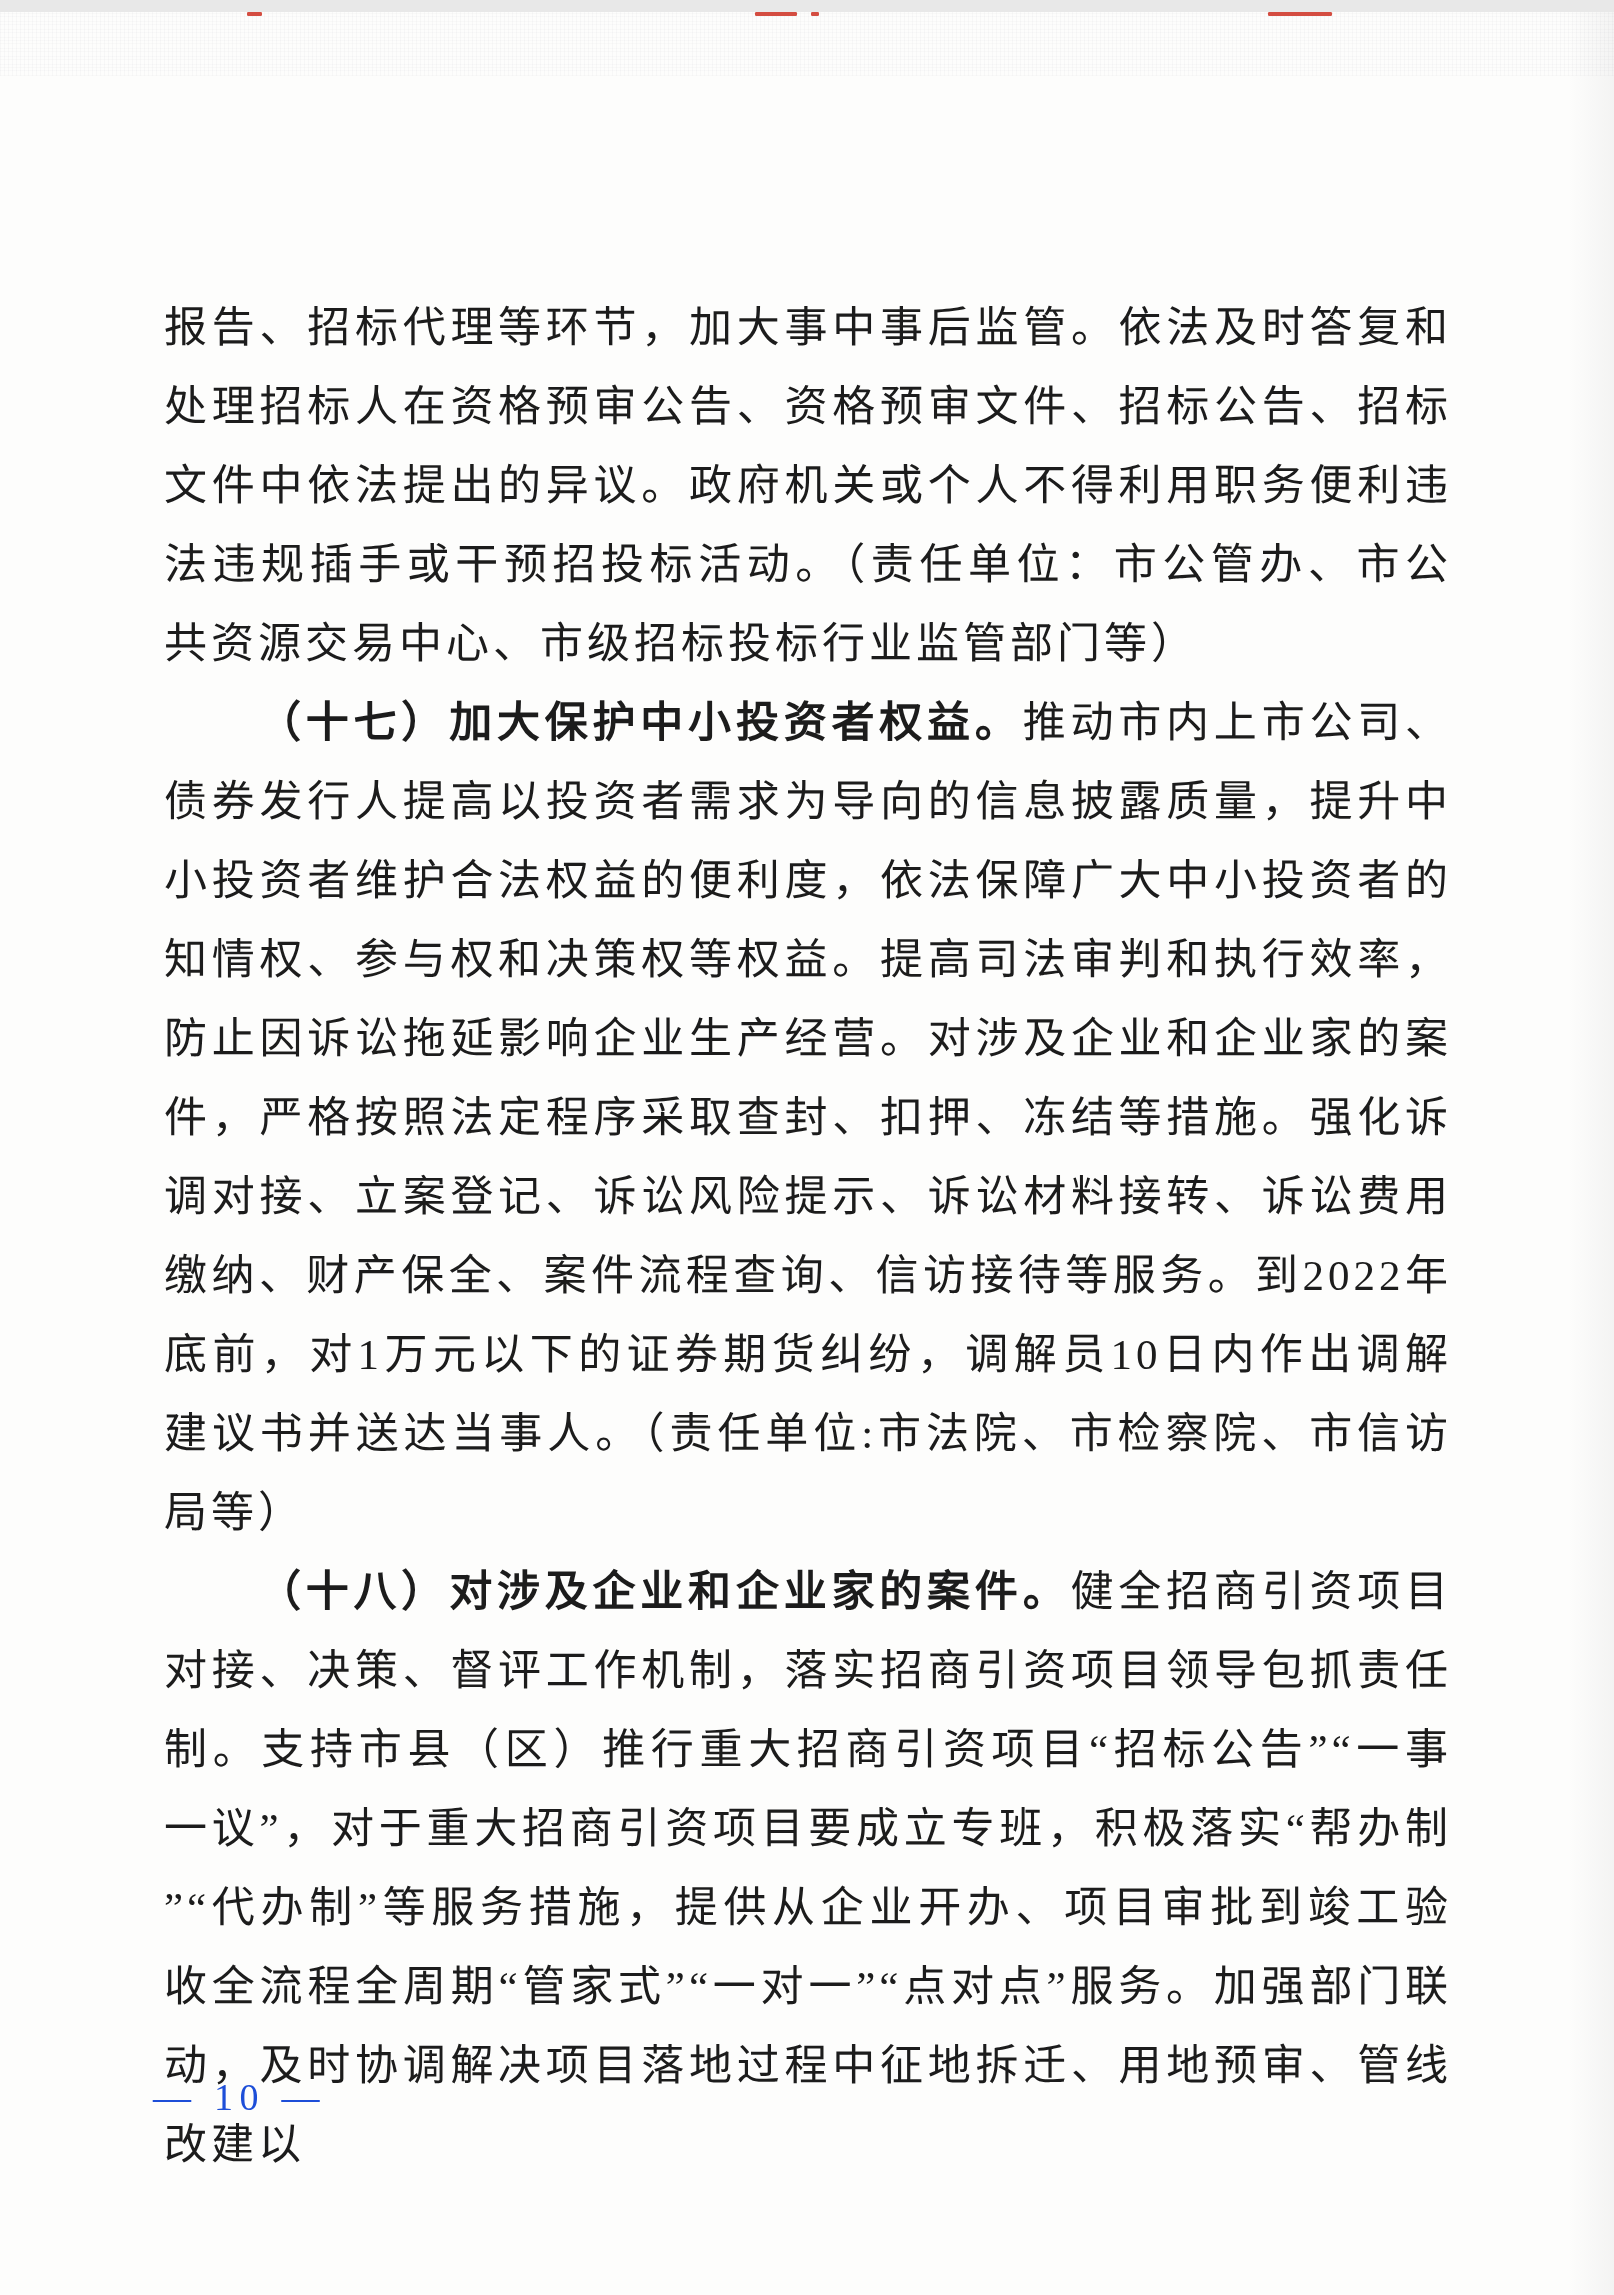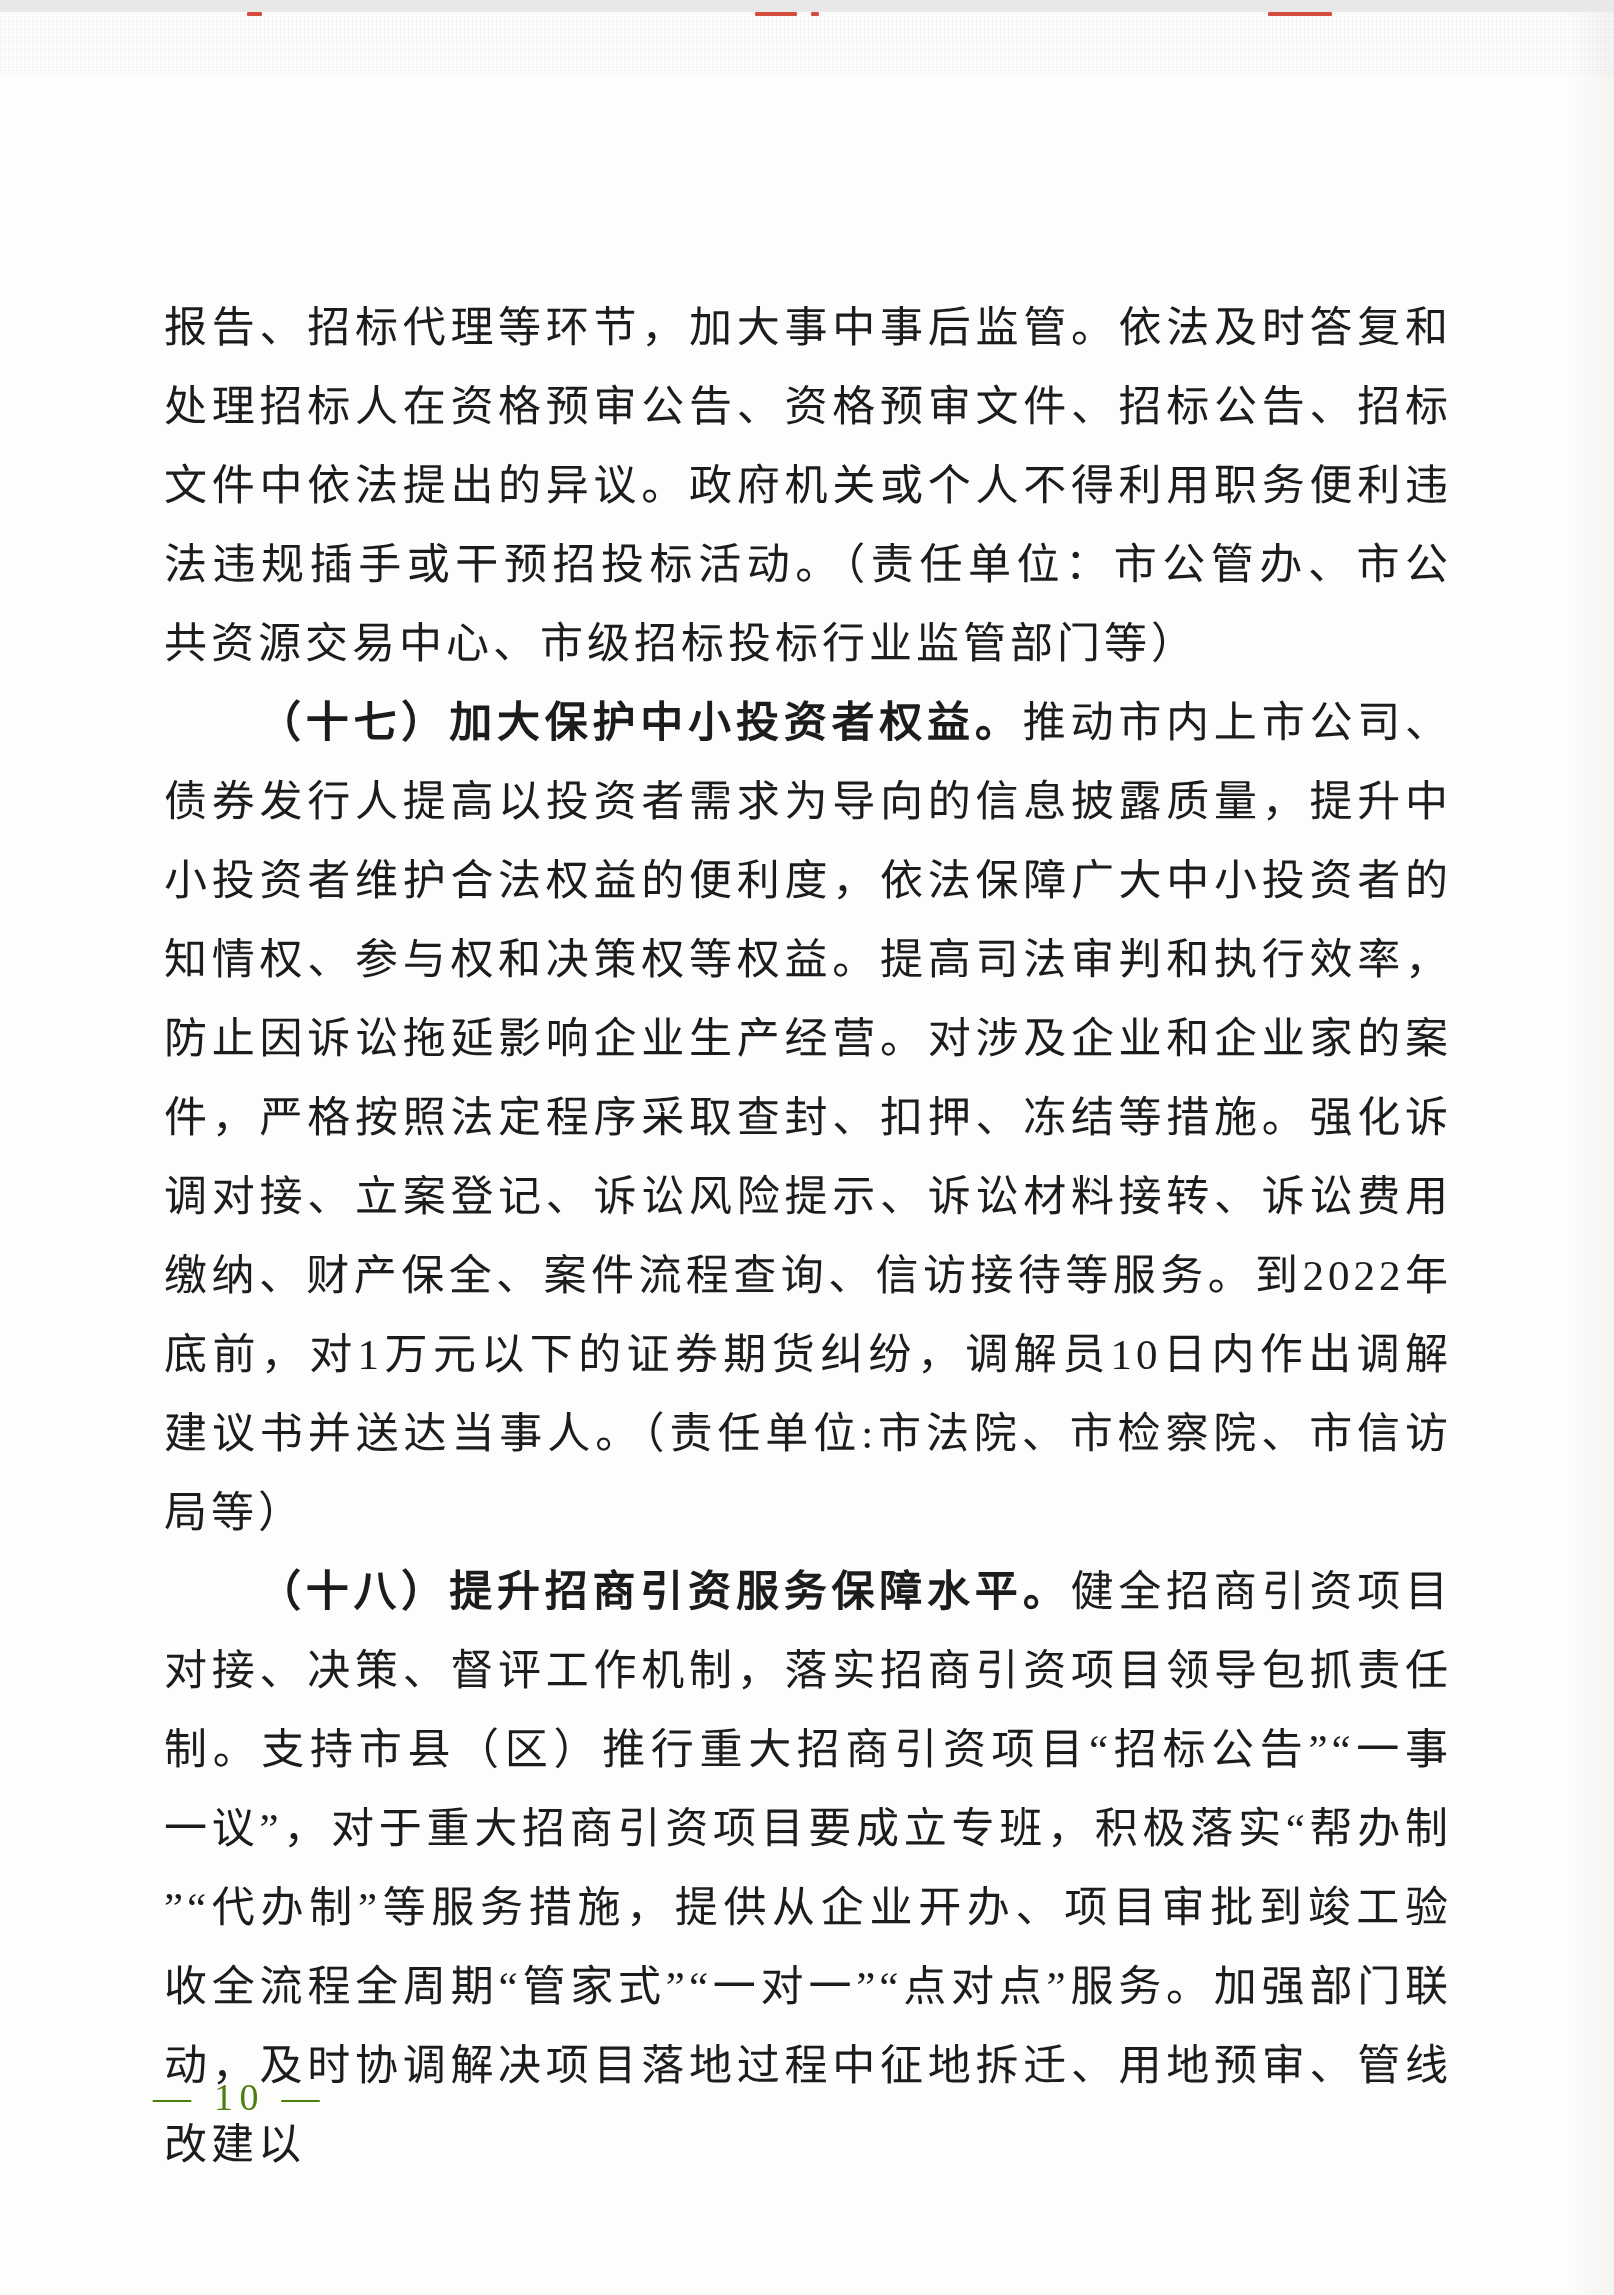--- a/index.html
+++ b/index.html
@@ -70,21 +70,21 @@
   }
   .para .lead {
     font-weight: bold;
   }
   .page-number {
     position: absolute;
     left: 153px;
     top: 2063px;
     font-size: 38px;
     letter-spacing: 6.7px;
-    color: #4d7c0f;
+    color: #1d4ed8;
     white-space: nowrap;
   }
 </style>
 </head>
 <body>
 
 <div class="page">
 
   <div class="scan-noise"></div>
   <div class="edge-shade"></div>
@@ -93,20 +93,20 @@
   <div class="red-dash d2"></div>
   <div class="red-dash d3"></div>
   <div class="red-dash d4"></div>
 
   <div class="content">
 
     <p class="para"><span class="body-text">报告、招标代理等环节，加大事中事后监管。依法及时答复和处理招标人在资格预审公告、资格预审文件、招标公告、招标文件中依法提出的异议。政府机关或个人不得利用职务便利违法违规插手或干预招投标活动。（责任单位：市公管办、市公共资源交易中心、市级招标投标行业监管部门等）</span></p>
 
     <p class="para indent"><span class="lead">（十七）加大保护中小投资者权益。</span><span class="body-text">推动市内上市公司、债券发行人提高以投资者需求为导向的信息披露质量，提升中小投资者维护合法权益的便利度，依法保障广大中小投资者的知情权、参与权和决策权等权益。提高司法审判和执行效率，防止因诉讼拖延影响企业生产经营。对涉及企业和企业家的案件，严格按照法定程序采取查封、扣押、冻结等措施。强化诉调对接、立案登记、诉讼风险提示、诉讼材料接转、诉讼费用缴纳、财产保全、案件流程查询、信访接待等服务。到2022年底前，对1万元以下的证券期货纠纷，调解员10日内作出调解建议书并送达当事人。（责任单位:市法院、市检察院、市信访局等）</span></p>
 
-    <p class="para indent"><span class="lead">（十八）提升招商引资服务保障水平。</span><span class="body-text">健全招商引资项目对接、决策、督评工作机制，落实招商引资项目领导包抓责任制。支持市县（区）推行重大招商引资项目“招标公告”“一事一议”，对于重大招商引资项目要成立专班，积极落实“帮办制”“代办制”等服务措施，提供从企业开办、项目审批到竣工验收全流程全周期“管家式”“一对一”“点对点”服务。加强部门联动，及时协调解决项目落地过程中征地拆迁、用地预审、管线改建以</span></p>
+    <p class="para indent"><span class="lead">（十八）对涉及企业和企业家的案件。</span><span class="body-text">健全招商引资项目对接、决策、督评工作机制，落实招商引资项目领导包抓责任制。支持市县（区）推行重大招商引资项目“招标公告”“一事一议”，对于重大招商引资项目要成立专班，积极落实“帮办制”“代办制”等服务措施，提供从企业开办、项目审批到竣工验收全流程全周期“管家式”“一对一”“点对点”服务。加强部门联动，及时协调解决项目落地过程中征地拆迁、用地预审、管线改建以</span></p>
 
   </div>
 
   <div class="page-number">— 10 —</div>
 
 </div>
 
 
 </body></html>

